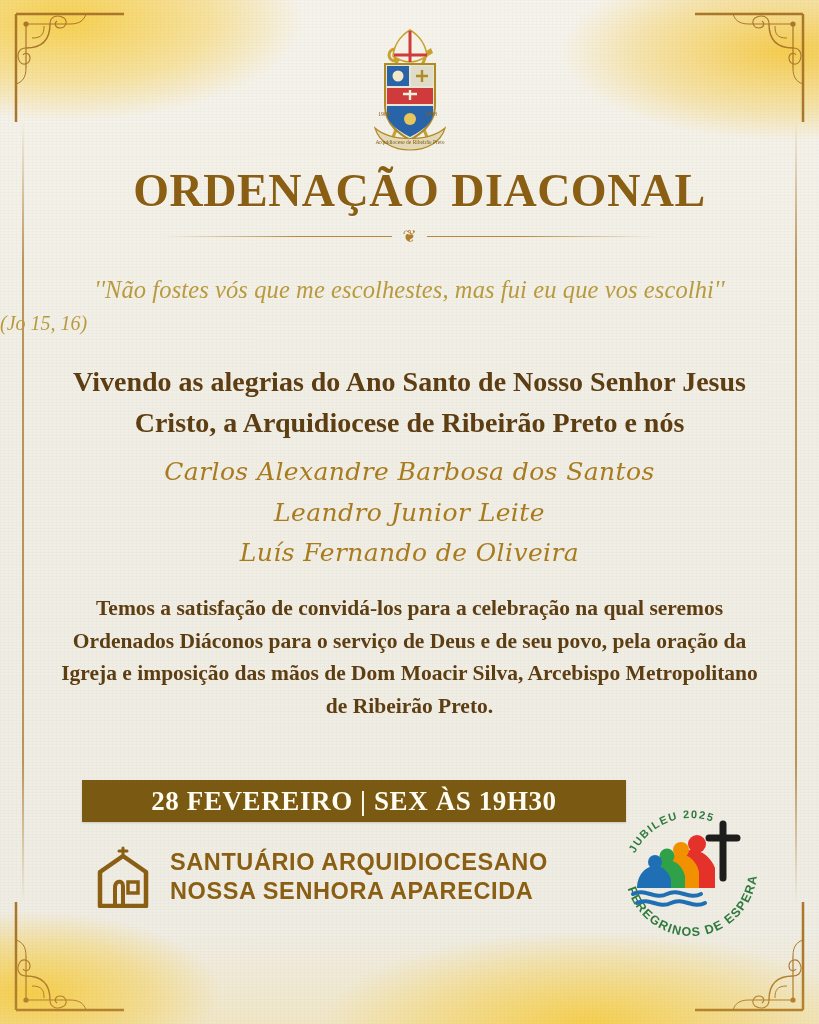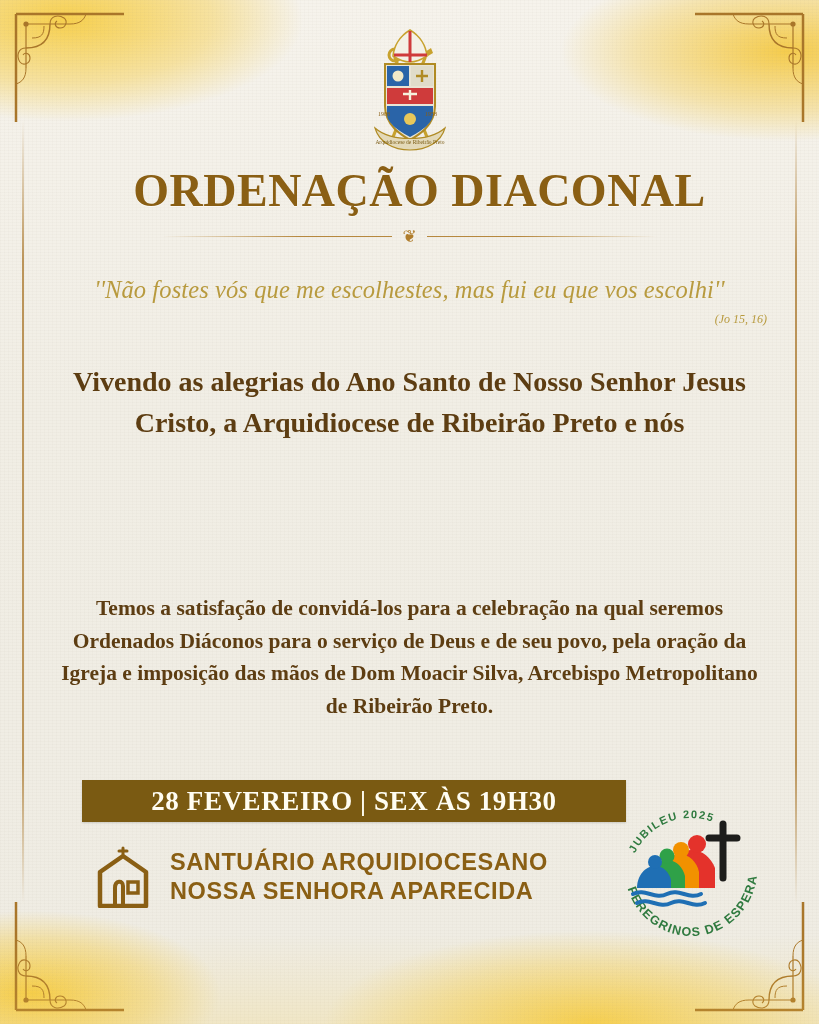--- a/index.html
+++ b/index.html
@@ -76,25 +76,25 @@
   #quote {
     position: absolute; top: 276px; left: 40px; right: 40px;
     text-align: center;
     font-style: italic;
     font-size: 24.5px;
     color: #b89a3e;
     letter-spacing: .1px;
   }
   #quote-ref {
     position: absolute; top: 312px; left: 0; right: 0;
-    text-align: right;
+    text-align: left;
     font-style: italic;
-    font-size: 12px;
+    font-size: 20px;
     color: #b89a3e;
-    padding-right: 52px;
+    padding-right: 70px;
   }
 
   
   .para {
     position: absolute; left: 58px; right: 58px;
     text-align: center;
     color: #5d3d12;
     font-family: "Liberation Serif", serif;
     font-weight: bold;
     font-size: 28px;
@@ -279,20 +279,25 @@
     <span class="line"></span>
     <span class="orn">❦</span>
     <span class="line right"></span>
   </div>
 
   <div id="quote">''Não fostes vós que me escolhestes, mas fui eu que vos escolhi''</div>
   <div id="quote-ref">(Jo 15, 16)</div>
 
   <div class="para" id="para1">Vivendo as alegrias do Ano Santo de Nosso Senhor Jesus Cristo, a Arquidiocese de Ribeirão Preto e nós</div>
 
+  <div id="names">
+    <div class="nm">Carlos Alexandre Barbosa dos Santos</div>
+    <div class="nm">Leandro Junior Leite</div>
+    <div class="nm">Luís Fernando de Oliveira</div>
+  </div>
 
   <div class="para" id="para2">Temos a satisfação de convidá-los para a celebração na qual seremos Ordenados Diáconos para o serviço  de Deus e de seu povo, pela oração da Igreja e imposição das mãos de Dom Moacir Silva, Arcebispo Metropolitano de Ribeirão Preto.</div>
 
   <div id="date-bar">
     <span>28 FEVEREIRO | SEX ÀS 19H30</span>
   </div>
 
   <div id="venue">
     <div id="venue-row">
       <svg id="church-icon" viewBox="0 0 70 62">

